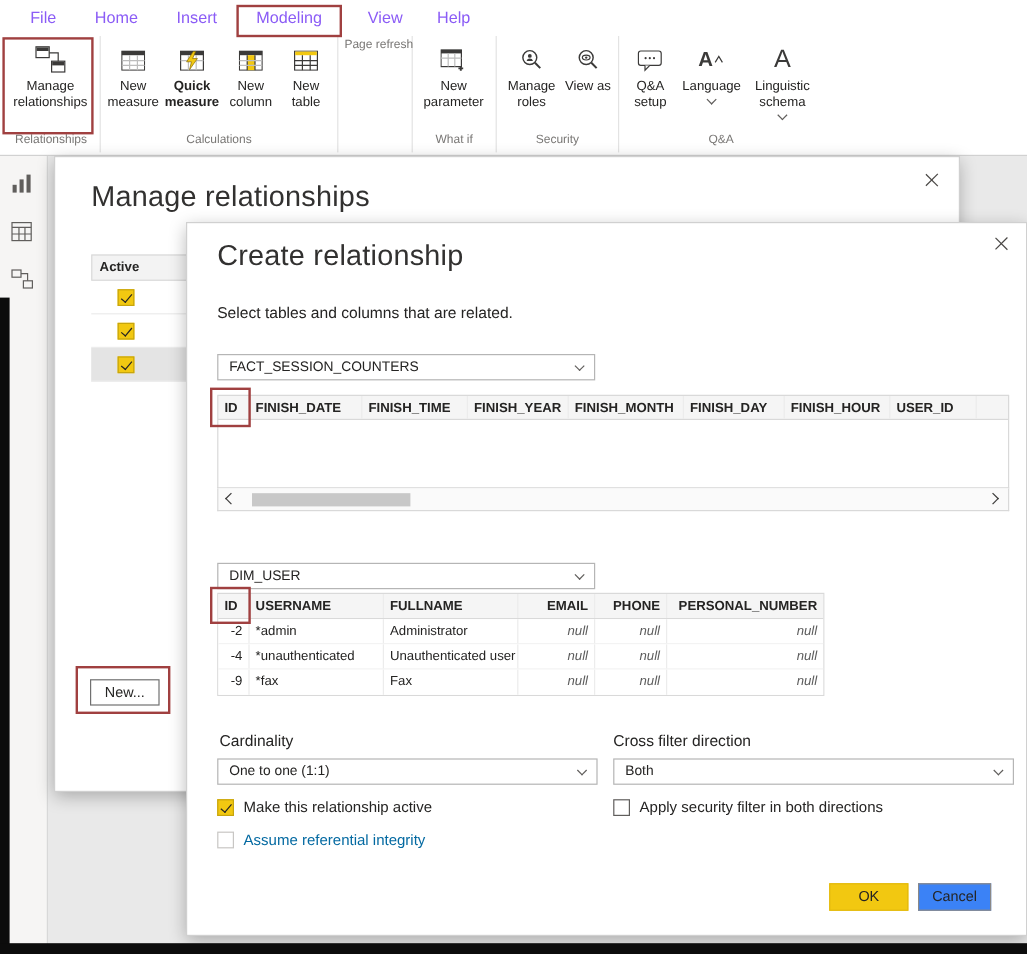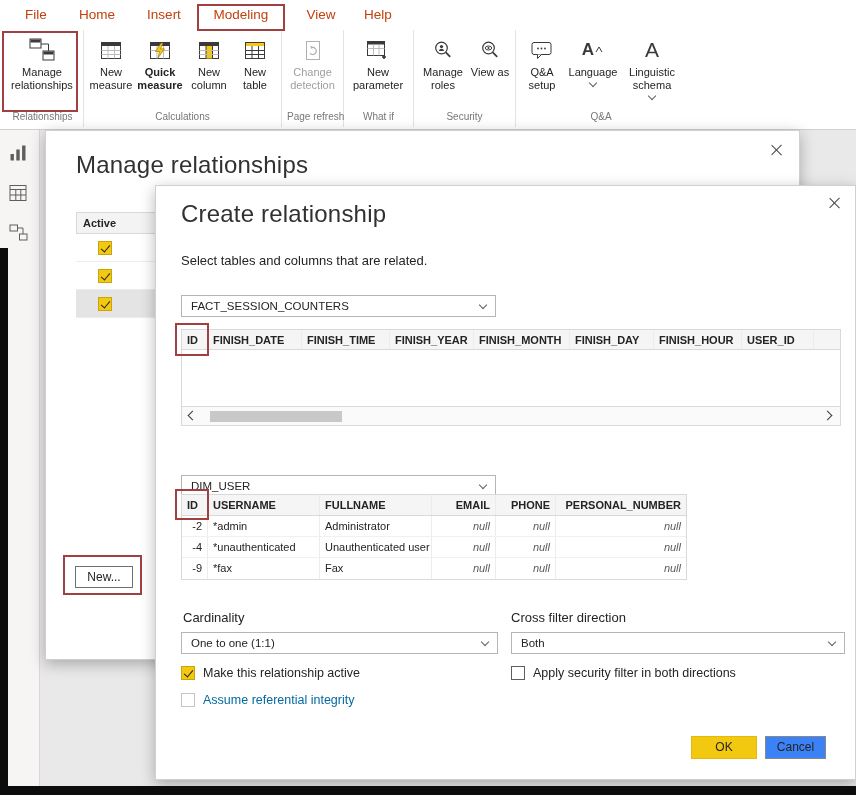--- a/index.html
+++ b/index.html
@@ -1,21 +1,21 @@
 <!DOCTYPE html>
 <html><head>
 <meta charset="utf-8">
 <style>
   * { box-sizing: border-box; margin: 0; padding: 0; }
   body { font-family: "Liberation Sans", sans-serif; }
   .screen { position: relative; width: 856px; height: 795px; background: #e9e9e9; overflow: hidden; font-family: "Liberation Sans", sans-serif; }
 
   
   .ribbon { position: absolute; left: 0; top: 0; width: 856px; height: 130px; background: #fff; border-bottom: 1px solid #d1d1d1; z-index: 3; }
-  .tab { position: absolute; top: 0; height: 20px; line-height: 30px; font-size: 13.5px; color: #c2410c; text-align: center; cursor: pointer; }
+  .tab { position: absolute; top: 0; height: 20px; line-height: 30px; font-size: 13.5px; color: #8b5cf6; text-align: center; cursor: pointer; }
   .rbody { position: absolute; left: 0; top: 30px; width: 856px; height: 97px; display: flex; padding-left: 2px; }
   .rgroup { display: flex; flex-direction: column; border-right: 1px solid #e3e3e3; padding: 0 3px; }
   .rgroup-buttons { flex: 1; display: flex; align-items: flex-start; }
   .rgroup-label { text-align: center; font-size: 10px; color: #797775; padding: 2px 2px 5px; white-space: nowrap; }
   .rbtn { display: flex; flex-direction: column; align-items: center; padding-top: 7px; cursor: pointer; }
   .ricon { height: 26px; display: flex; align-items: center; justify-content: center; }
   .rlabel { font-size: 11px; line-height: 1.2; color: #252423; text-align: center; margin-top: 3px; }
   .rbtn.disabled .rlabel { color: #a19f9d; }
   .letter-lg { font-size: 17px; font-weight: bold; color: #3b3a39; }
   .letter-xl { font-size: 21px; font-weight: normal; color: #3b3a39; }
@@ -178,32 +178,20 @@
                   <line x1="0.5" y1="12.5" x2="19.5" y2="12.5" stroke="#3b3a39"></line>
                 </svg>
             </span>
             <span class="rlabel">New table</span>
           </div>
         </div>
         <div class="rgroup-label">Calculations</div>
       </div>
 
       <div class="rgroup" style="width:62px;">
-        <div class="rgroup-buttons">
-          <div class="rbtn disabled" style="width:56px;">
-            <span class="ricon">
-              <svg width="16" height="21">
-                  <rect x="1.5" y="1.5" width="13" height="18" fill="#fff" stroke="#b3b1af"></rect>
-                  <path d="M5 13 a3.4 3.4 0 1 0 1.2-5" fill="none" stroke="#b3b1af" stroke-width="1.2"></path>
-                  <path d="M5.4 5.6 l0.5 3.2 2.8-1.6 z" fill="#b3b1af"></path>
-                </svg>
-            </span>
-            <span class="rlabel">Change detection</span>
-          </div>
-        </div>
         <div class="rgroup-label">Page refresh</div>
       </div>
 
       <div class="rgroup" style="width:70px;">
         <div class="rgroup-buttons">
           <div class="rbtn" style="width:62px;">
             <span class="ricon">
               <svg width="22" height="19">
                   <rect x="0.5" y="0.5" width="17" height="14" fill="#fff" stroke="#3b3a39"></rect>
                   <rect x="0.5" y="0.5" width="17" height="3" fill="#3b3a39"></rect>
@@ -350,21 +338,21 @@
         <span class="cell w-fill"></span>
       </div>
       <div class="t1-body"></div>
       <div class="t1-scroll">
         <span class="sb-ch sb-left"></span>
         <span class="thumb"></span>
         <span class="sb-ch sb-right"></span>
       </div>
     </div>
 
-    <div class="dd" style="left:25px;top:289px;width:315px;">
+    <div class="dd" style="left:25px;top:283px;width:315px;">
       <span>DIM_USER</span>
       <span class="dd-caret"></span>
     </div>
 
     <div class="t2">
       <div class="t2-head">
         <span class="cell hcell w2-id">ID</span>
         <span class="cell hcell w2-user">USERNAME</span>
         <span class="cell hcell w2-full">FULLNAME</span>
         <span class="cell hcell h-r w2-email">EMAIL</span>

